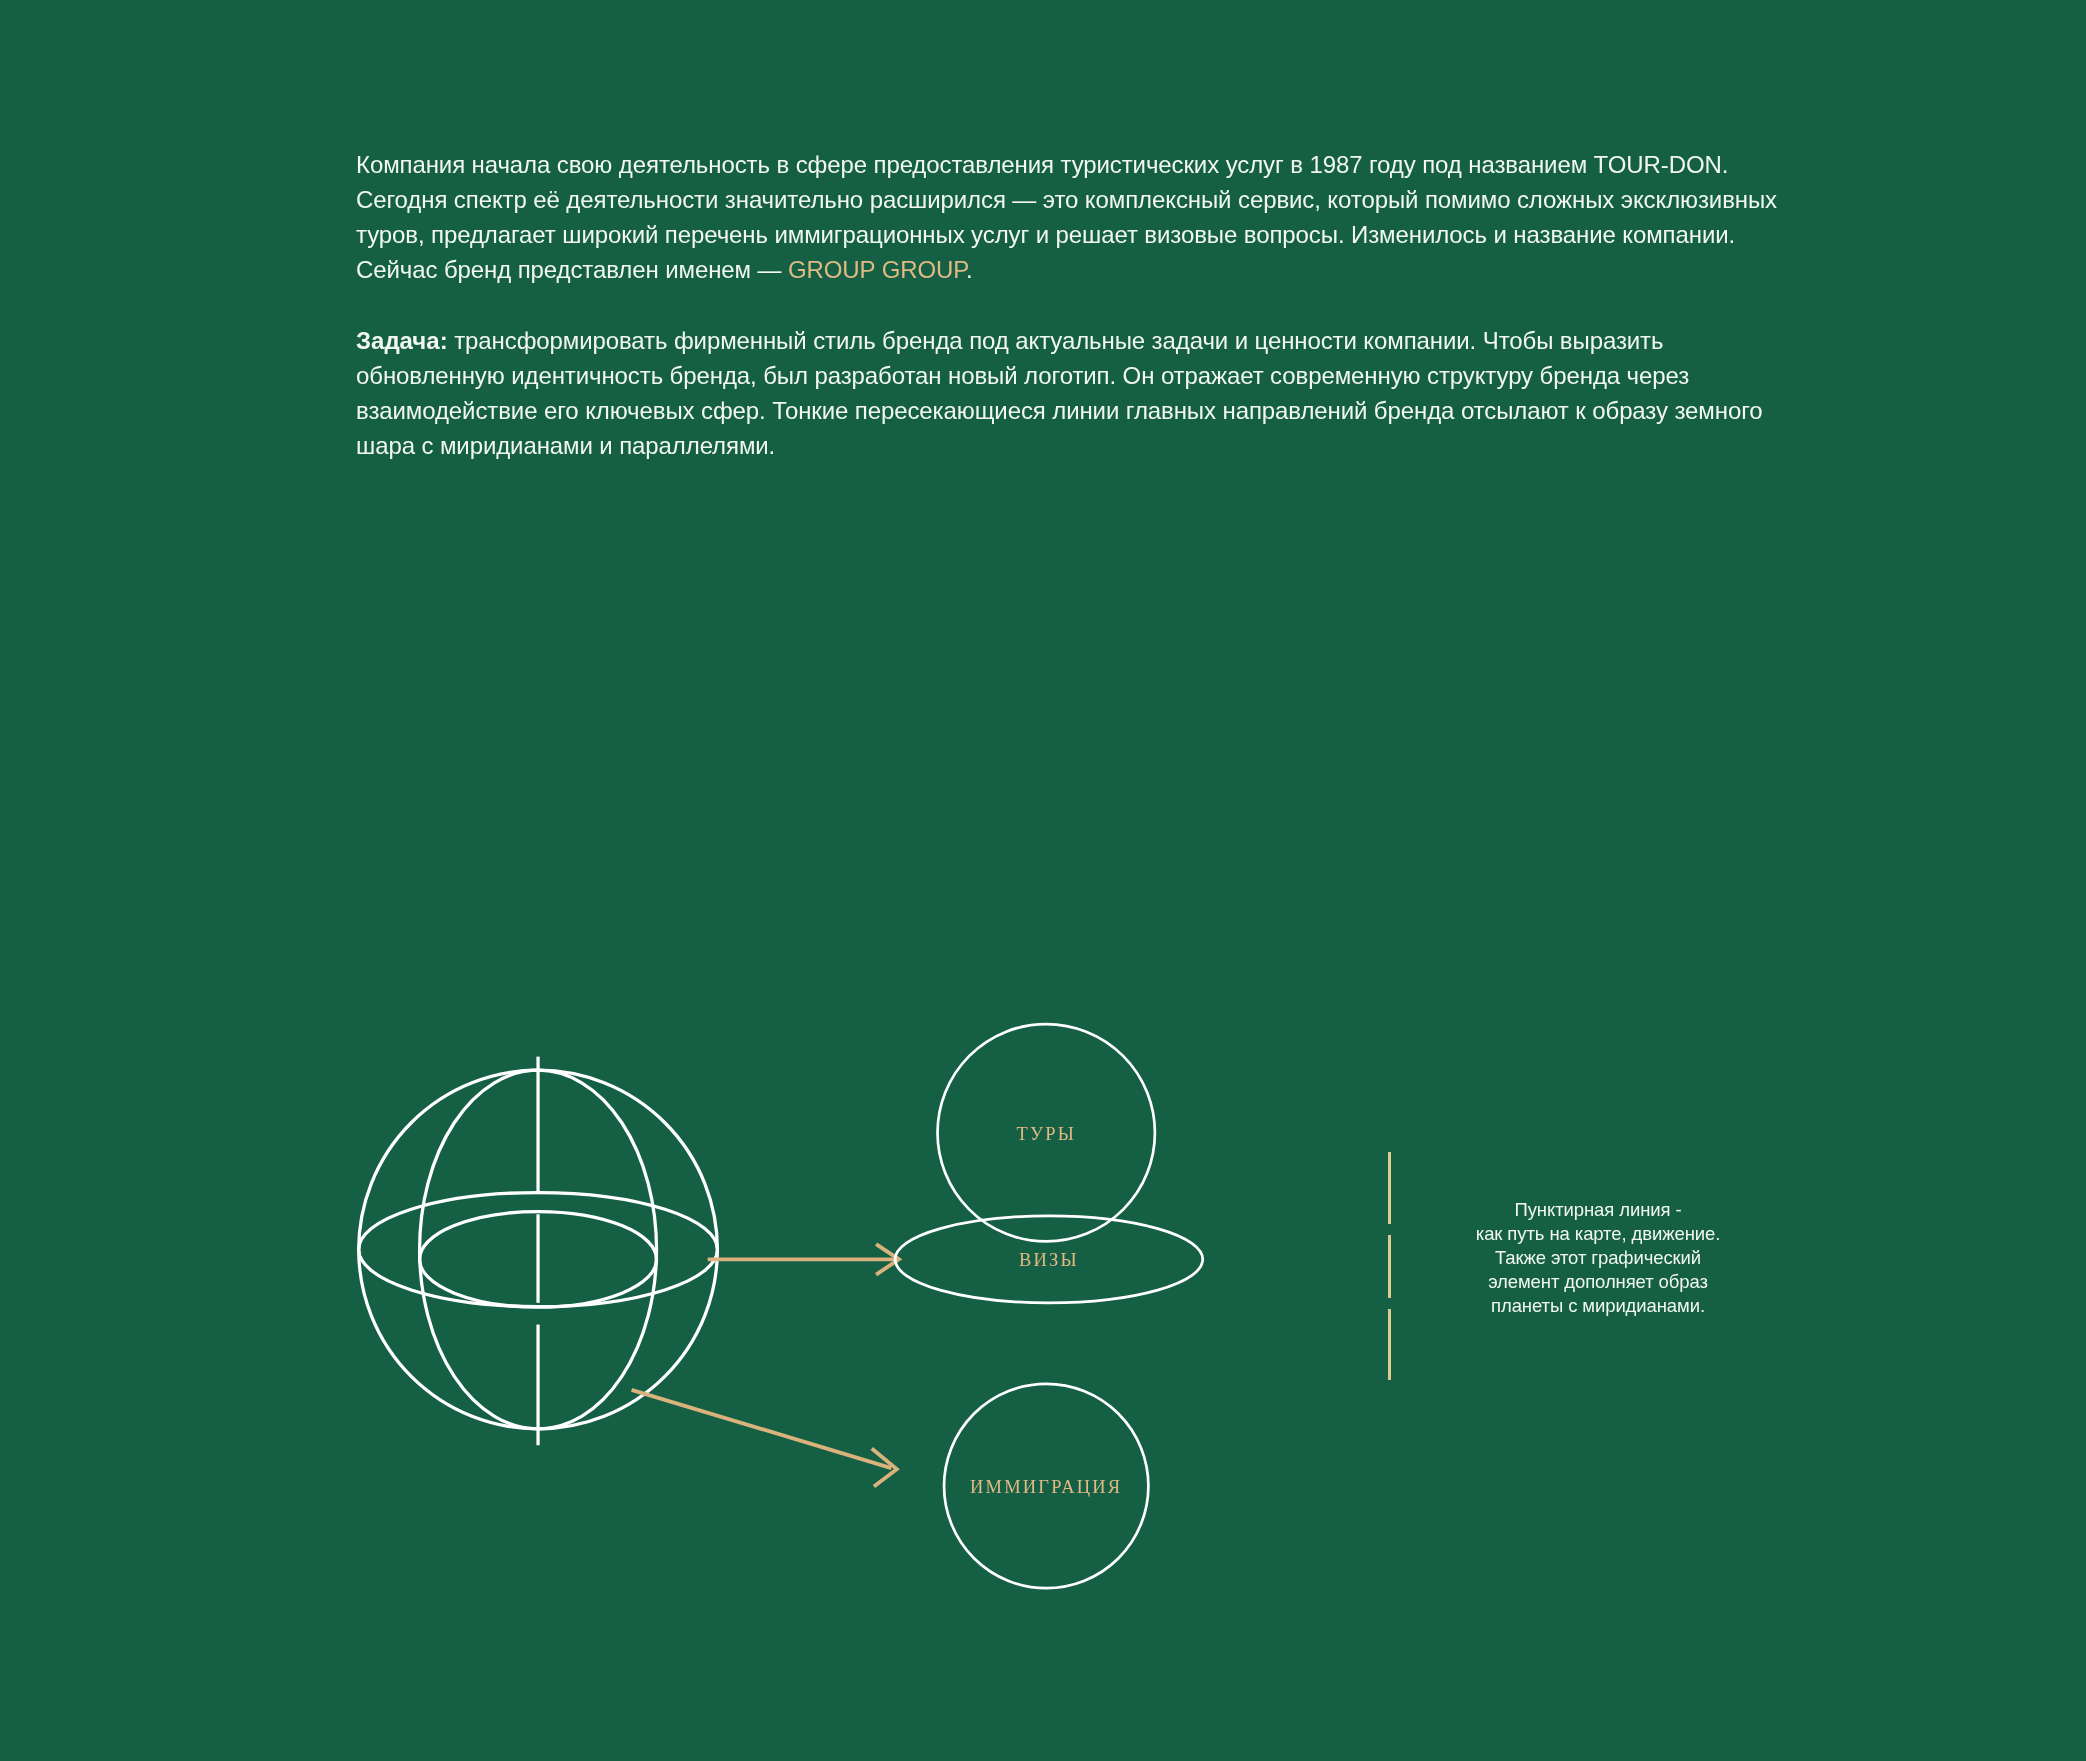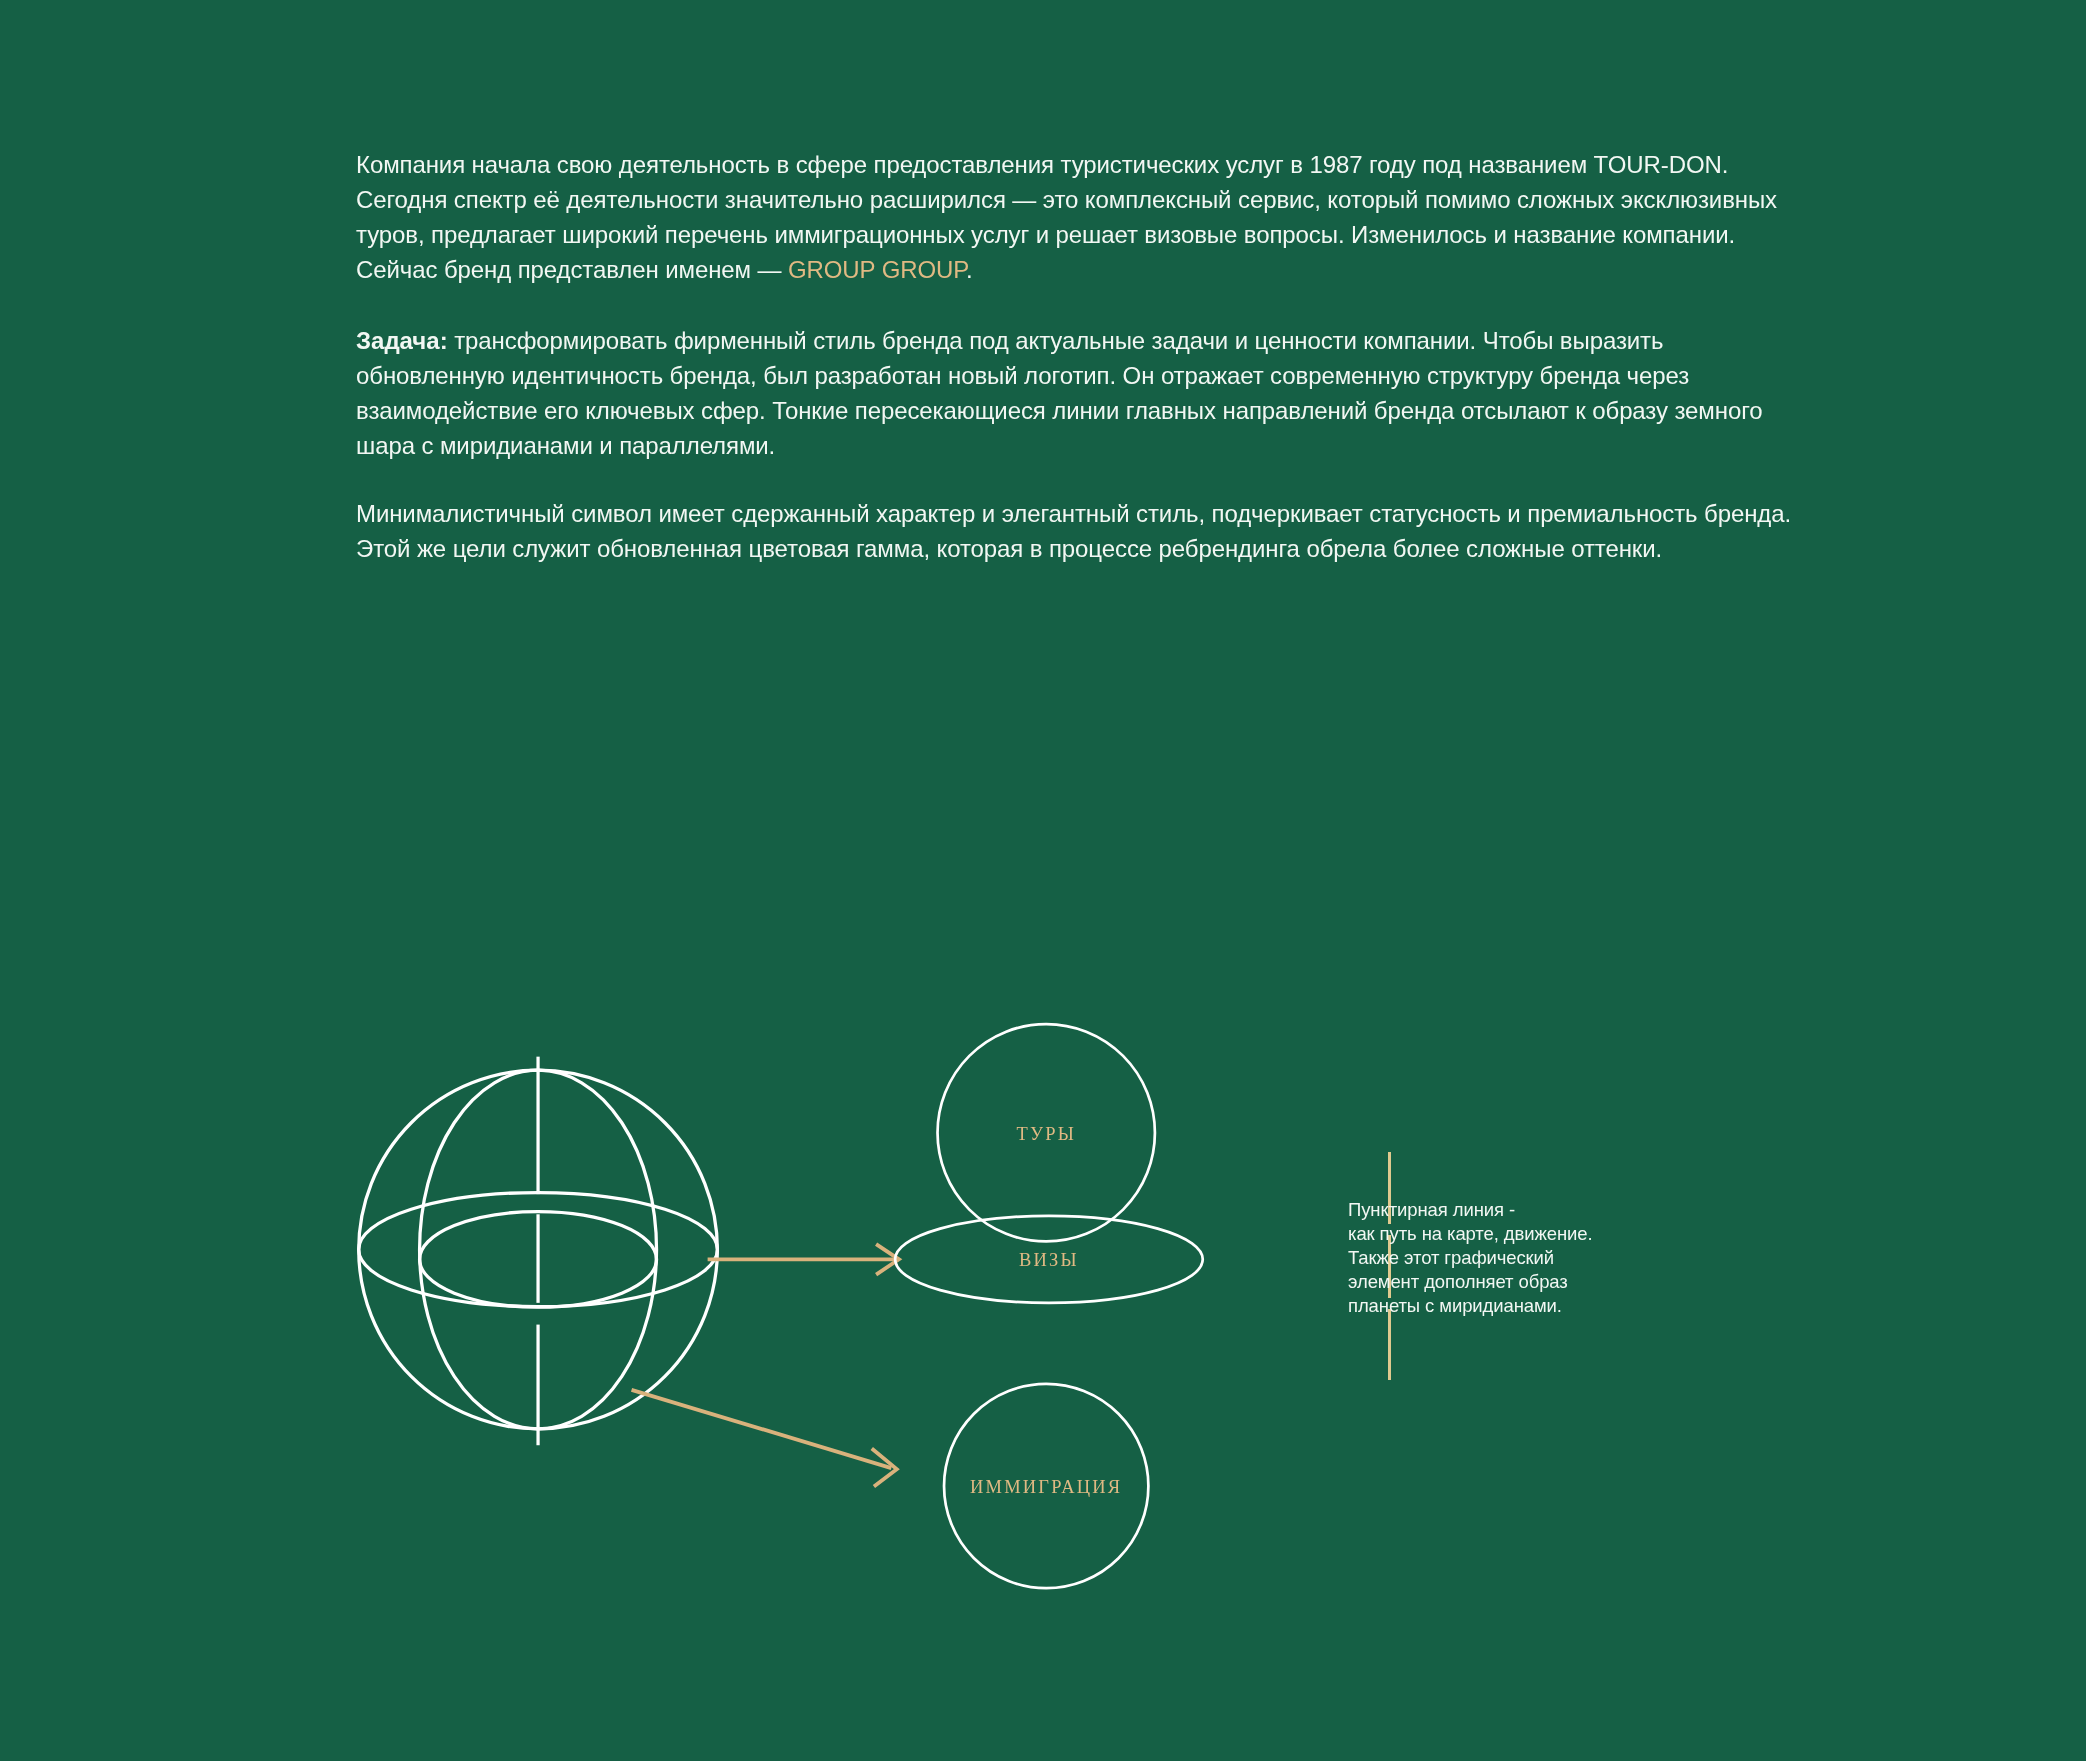--- a/index.html
+++ b/index.html
@@ -60,23 +60,24 @@
     left: 0;
     top: 918px;
     width: 1817px;
     height: 761px;
   }
   .diagram svg { display: block; }
 
   
   .annotation {
     position: absolute;
-    left: 1348px;
+    left: 1413px;
     top: 1198px;
     width: 370px;
+    text-align: center;
   }
   .annotation-text {
     color: #F2F7F3;
     font-family: "Liberation Sans", sans-serif;
     font-weight: 300;
     font-size: 18.5px;
     line-height: 1.30;
     letter-spacing: -0.1px;
     white-space: pre-line;
     margin: 0;
@@ -103,21 +104,20 @@
 
 <div class="content">
 
 
   <p class="para p1"><span>Компания начала свою деятельность в сфере предоставления туристических услуг в 1987 году под названием TOUR-DON. Сегодня спектр её деятельности значительно расширился — это комплексный сервис, который помимо сложных эксклюзивных туров, предлагает широкий перечень иммиграционных услуг и решает визовые вопросы. Изменилось и название компании.
 Сейчас бренд представлен именем — </span><span class="accent-gold">GROUP GROUP</span><span>.</span></p>
 
 
   <p class="para p3"><span class="bold-lead">Задача:</span><span> трансформировать фирменный стиль бренда под актуальные задачи и ценности компании. Чтобы выразить обновленную идентичность бренда, был разработан новый логотип. Он отражает современную структуру бренда через взаимодействие его ключевых сфер. Тонкие пересекающиеся линии главных направлений бренда отсылают к образу земного шара с миридианами и параллелями.</span></p>
 
-  <p class="para p4">Минималистичный символ имеет сдержанный характер и элегантный стиль, подчеркивает статусность и премиальность бренда. Этой же цели служит обновленная цветовая гамма, которая в процессе ребрендинга обрела более сложные оттенки.</p>
 
 </div>
 
 <div class="diagram">
   <svg width="2087" height="761" viewBox="0 0 3840 1400" xmlns="http://www.w3.org/2000/svg">
 
     <g fill="none" stroke="#FFFFFF" stroke-width="6" stroke-linecap="round">
 
       <circle cx="990" cy="610" r="330"></circle>
 

